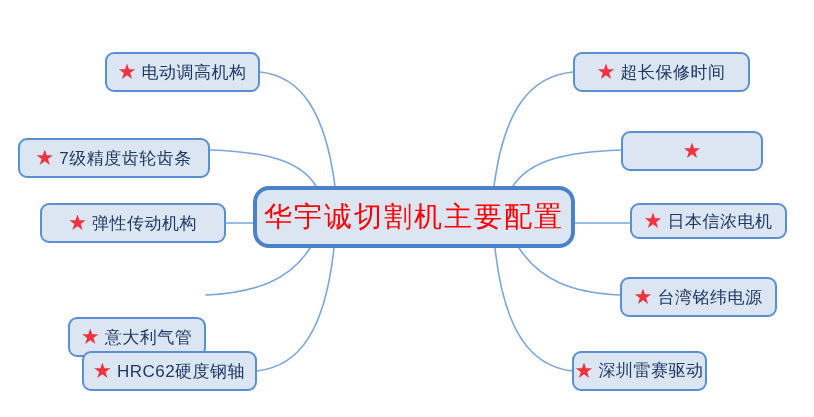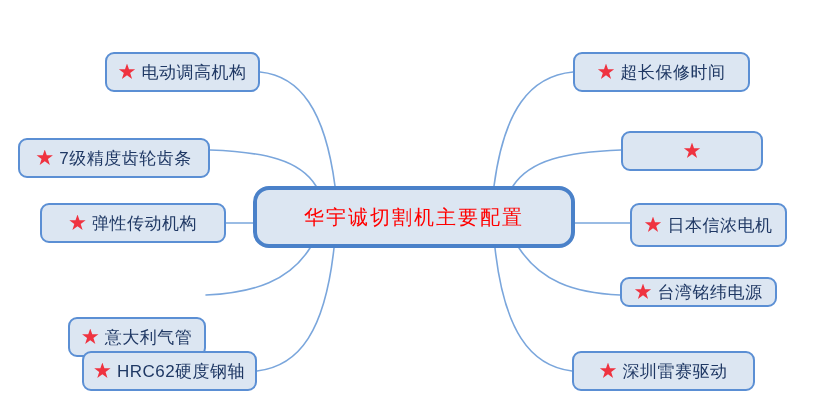--- a/index.html
+++ b/index.html
@@ -60,21 +60,21 @@
   #central {
     position: absolute;
     box-sizing: border-box;
     display: flex;
     align-items: center;
     justify-content: center;
     background: #dce6f2;
     border: 4px solid #4a81c9;
     border-radius: 16px;
     color: #ff0000;
-    font-size: 20px;
+    font-size: 28px;
     letter-spacing: 2px;
     white-space: nowrap;
     font-family: "DejaVu Sans", "Liberation Sans", sans-serif;
   }
 </style>
 </head>
 <body>
 
 <div id="canvas">
 
@@ -118,27 +118,27 @@
       </div>
     </div>
   <div id="right-nodes">
       <div class="node" style="left: 573px; top: 52px; width: 177px; height: 40px;">
         <span class="star"></span>
         <span class="label">超长保修时间</span>
       </div>
       <div class="node" style="left: 621px; top: 131px; width: 142px; height: 40px;">
         <span class="star"></span>
       </div>
-      <div class="node" style="left: 630px; top: 203px; width: 157px; height: 44px;">
+      <div class="node" style="left: 630px; top: 203px; width: 157px; height: 36px;">
         <span class="star"></span>
         <span class="label">日本信浓电机</span>
       </div>
-      <div class="node" style="left: 620px; top: 277px; width: 157px; height: 30px;">
+      <div class="node" style="left: 620px; top: 277px; width: 157px; height: 40px;">
         <span class="star"></span>
         <span class="label">台湾铭纬电源</span>
       </div>
-      <div class="node" style="left: 572px; top: 351px; width: 183px; height: 40px;">
+      <div class="node" style="left: 572px; top: 351px; width: 135px; height: 40px; font-family: Liberation Mono, monospace;">
         <span class="star"></span>
         <span class="label">深圳雷赛驱动</span>
       </div>
     </div>
 
 </div>
 
 </body></html>

